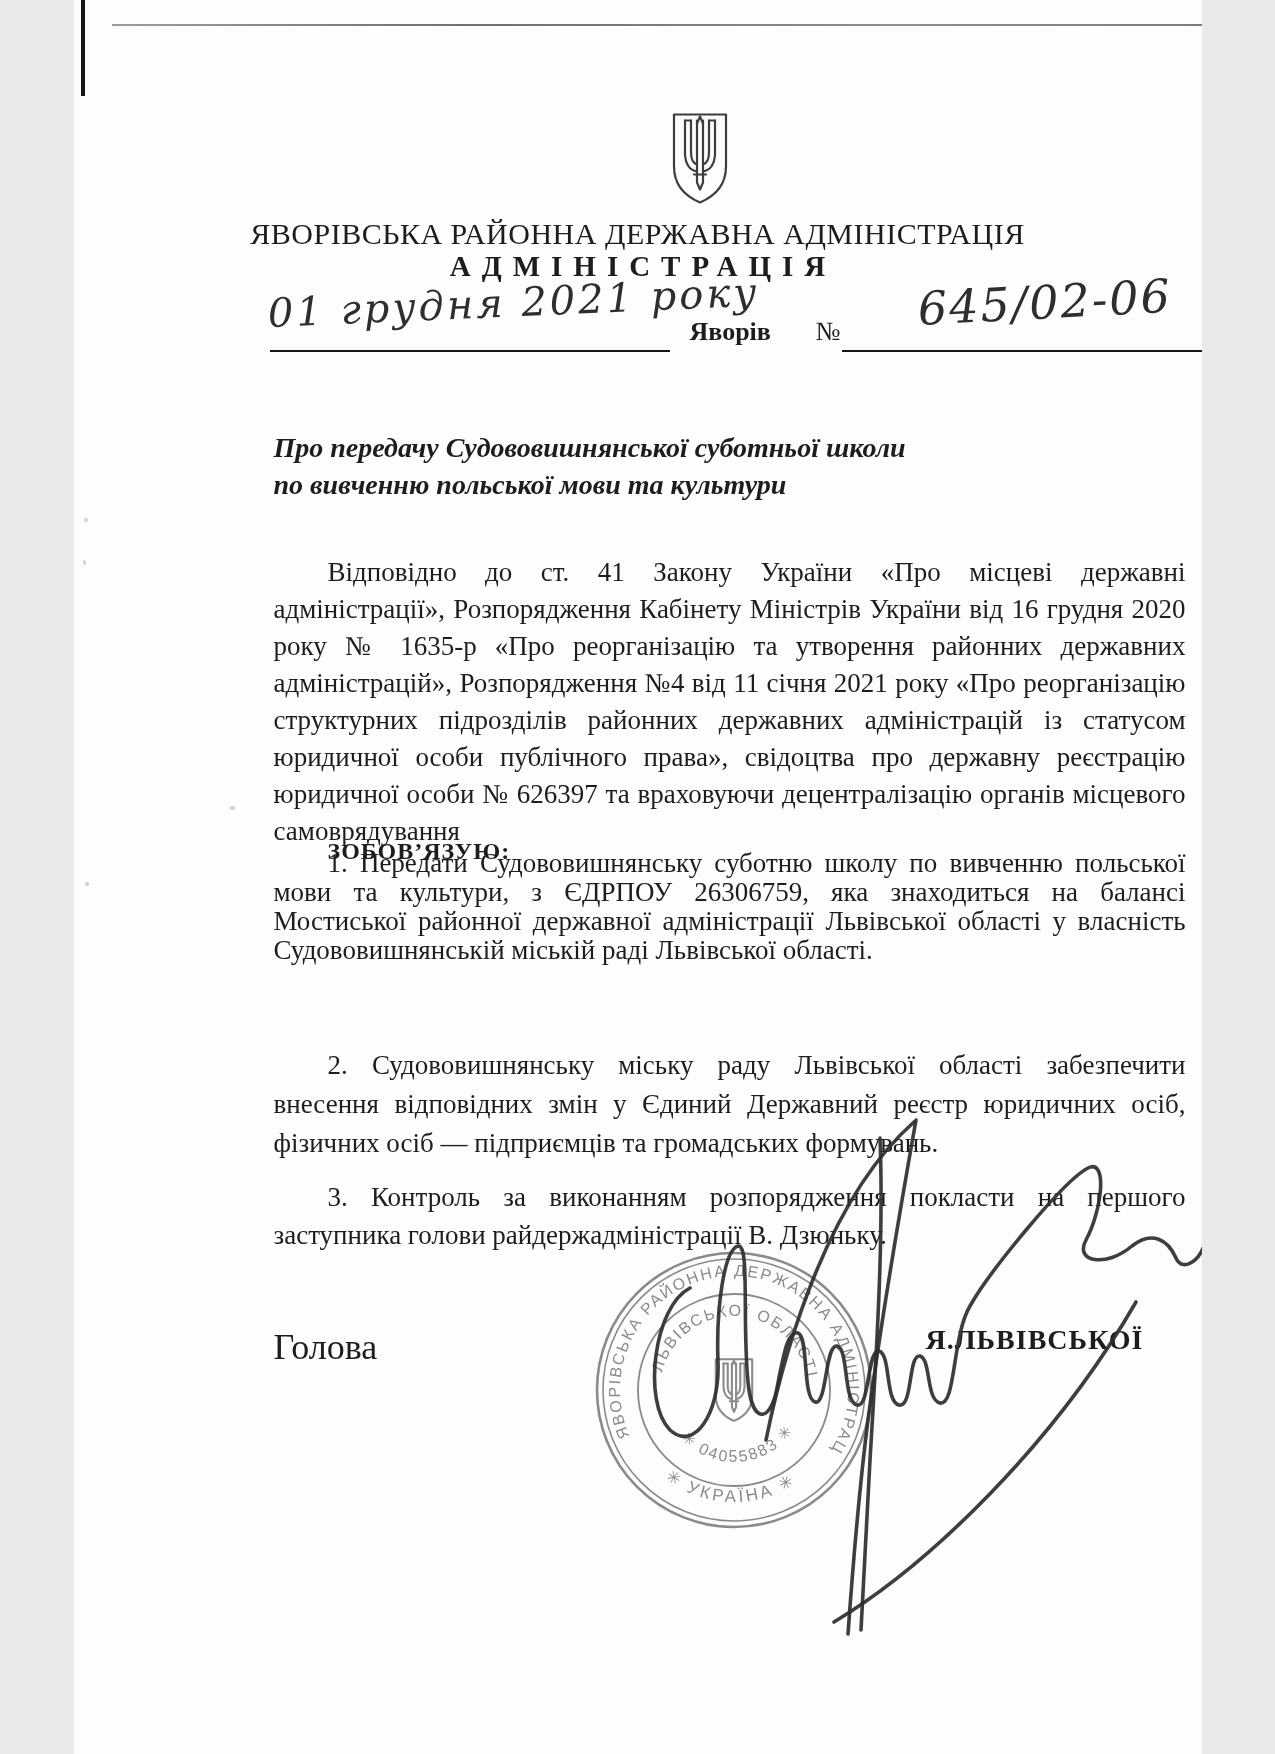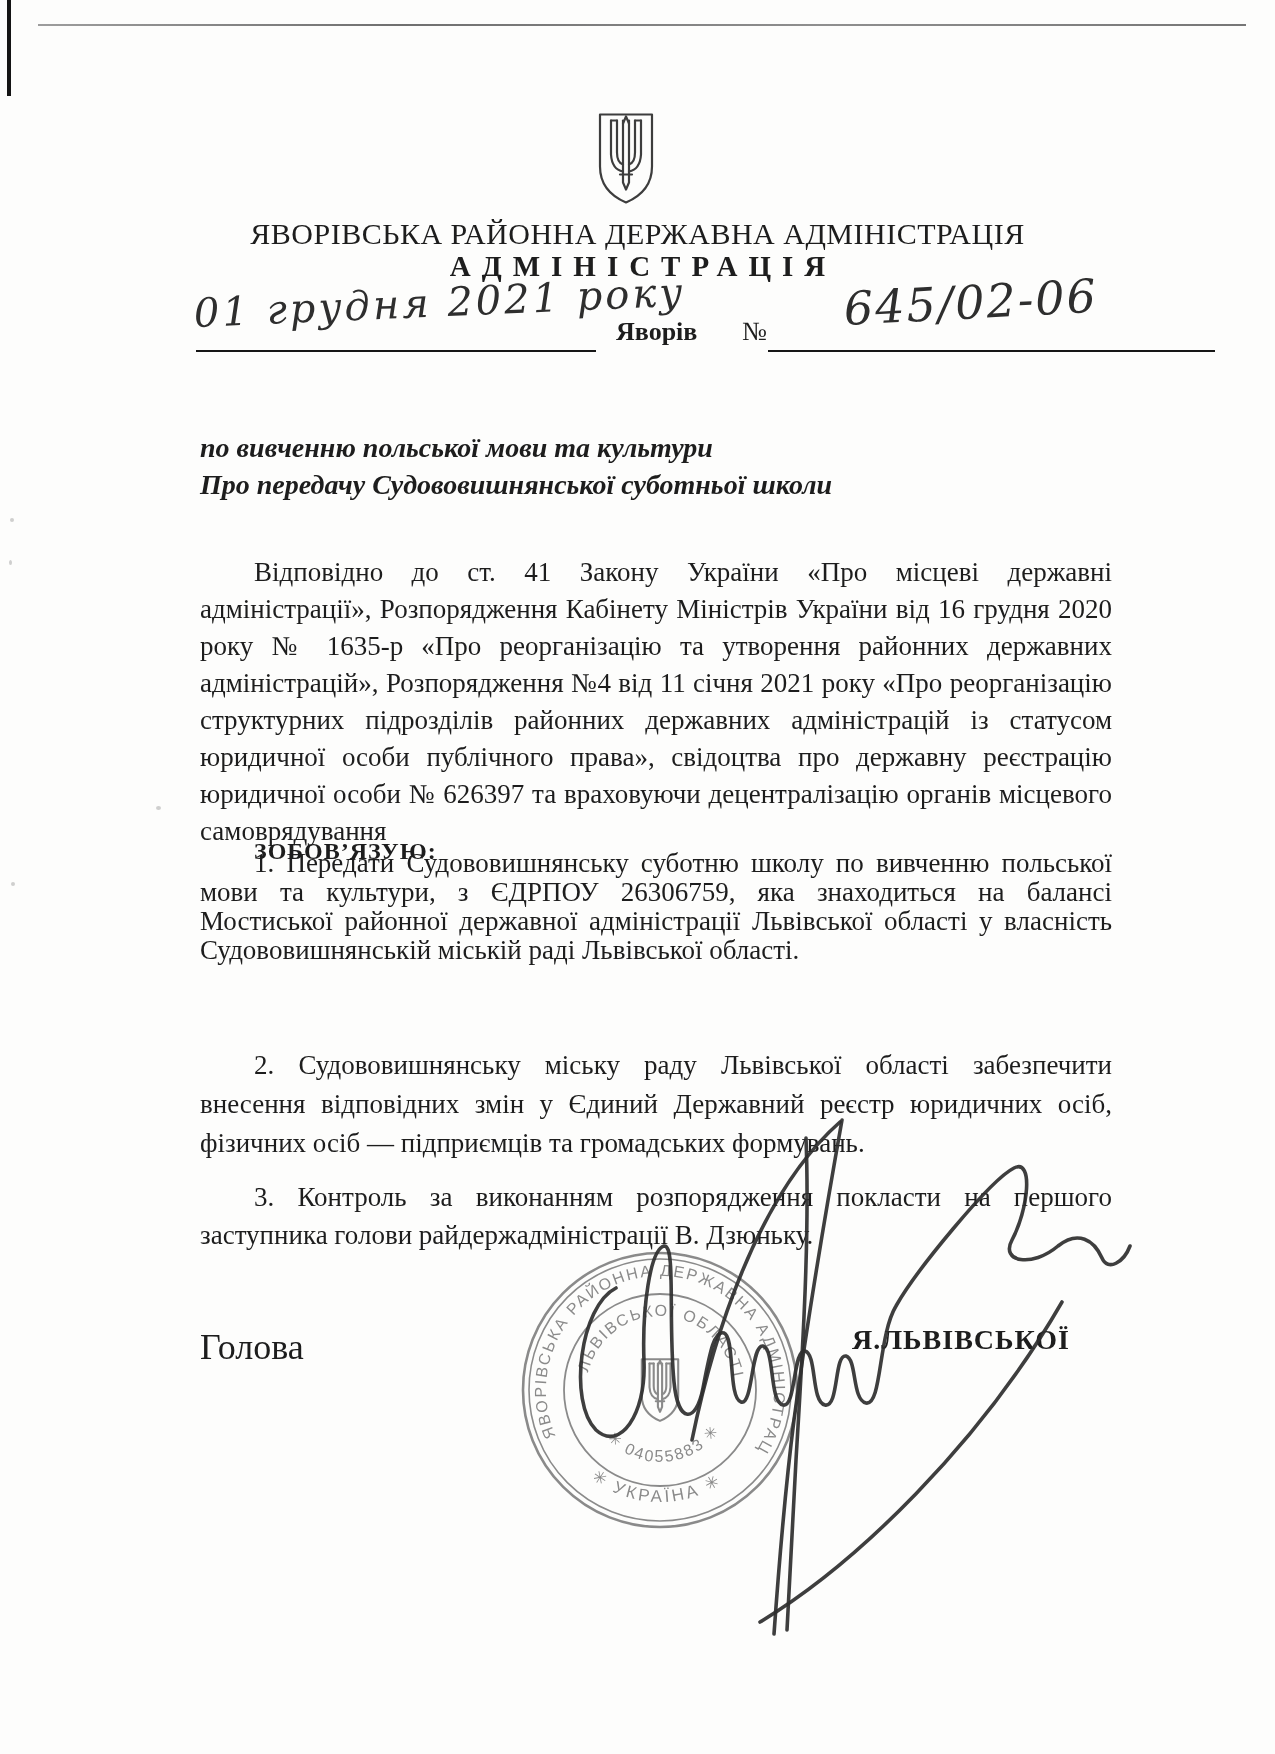--- a/index.html
+++ b/index.html
@@ -1,17 +1,17 @@
 <!DOCTYPE html>
 <html><head>
 <meta charset="utf-8">
 <style>
   html,body{margin:0;padding:0;background:#e9e9e9;}
   .page{
-    position:relative; width:1275px; height:1754px; margin:0 auto;
+    position:relative; width:1128px; height:1754px; margin:0 auto;
     background:#fdfdfc; overflow:hidden;
     font-family:"Liberation Serif", serif; color:#1d1d1d;
   }
   .artifact-vline{position:absolute;left:7px;top:0;width:4px;height:96px;background:#141414;}
   .artifact-hline{position:absolute;left:38px;top:24px;width:1208px;height:2px;
     background:linear-gradient(90deg,#9d9d9d,#6f6f6f 30%,#8f8f8f 65%,#767676);}
   .speck{position:absolute;border-radius:50%;background:#8a8a8a;opacity:.4;}
 
   .emblem{position:absolute;left:594px;top:110px;width:64px;height:97px;}
   .emblem-stroke{stroke:#3d3d3d;stroke-width:2.2;}
@@ -95,22 +95,22 @@
   <div class="doc-type">АДМІНІСТРАЦІЯ</div>
 
   <div class="hw hw-date">01 грудня 2021 року</div>
   <div class="uline uline-date"></div>
   <div class="place">Яворів</div>
   <div class="num-label">№</div>
   <div class="uline uline-num"></div>
   <div class="hw hw-num">645/02-06</div>
 
   <div class="subject">
+    <div>Про передачу Судововишнянської суботньої школи</div>
     <div>по вивченню польської мови та культури</div>
-    <div>Про передачу Судововишнянської суботньої школи</div>
   </div>
 
   <p class="body-par preamble">Відповідно до ст. 41 Закону України «Про місцеві державні адміністрації», Розпорядження Кабінету Міністрів України від 16 грудня 2020 року № 1635-р «Про реорганізацію та утворення районних державних адміністрацій», Розпорядження №4 від 11 січня 2021 року «Про реорганізацію структурних підрозділів районних державних адміністрацій із статусом юридичної особи публічного права», свідоцтва про державну реєстрацію юридичної особи № 626397 та враховуючи децентралізацію органів місцевого самоврядування</p>
 
   <div class="order-heading">ЗОБОВ’ЯЗУЮ:</div>
   <p class="body-par item1">1. Передати Судововишнянську суботню школу по вивченню польської мови та культури, з ЄДРПОУ 26306759, яка знаходиться на балансі Мостиської районної державної адміністрації Львівської області у власність Судововишнянській міській раді Львівської області.</p>
   <p class="body-par item2">2. Судововишнянську міську раду Львівської області забезпечити внесення відповідних змін у Єдиний Державний реєстр юридичних осіб, фізичних осіб — підприємців та громадських формувань.</p>
   <p class="body-par item3">3. Контроль за виконанням розпорядження покласти на першого заступника голови райдержадміністрації В. Дзюньку.</p>
 
   <div class="sig-title">Голова</div>

